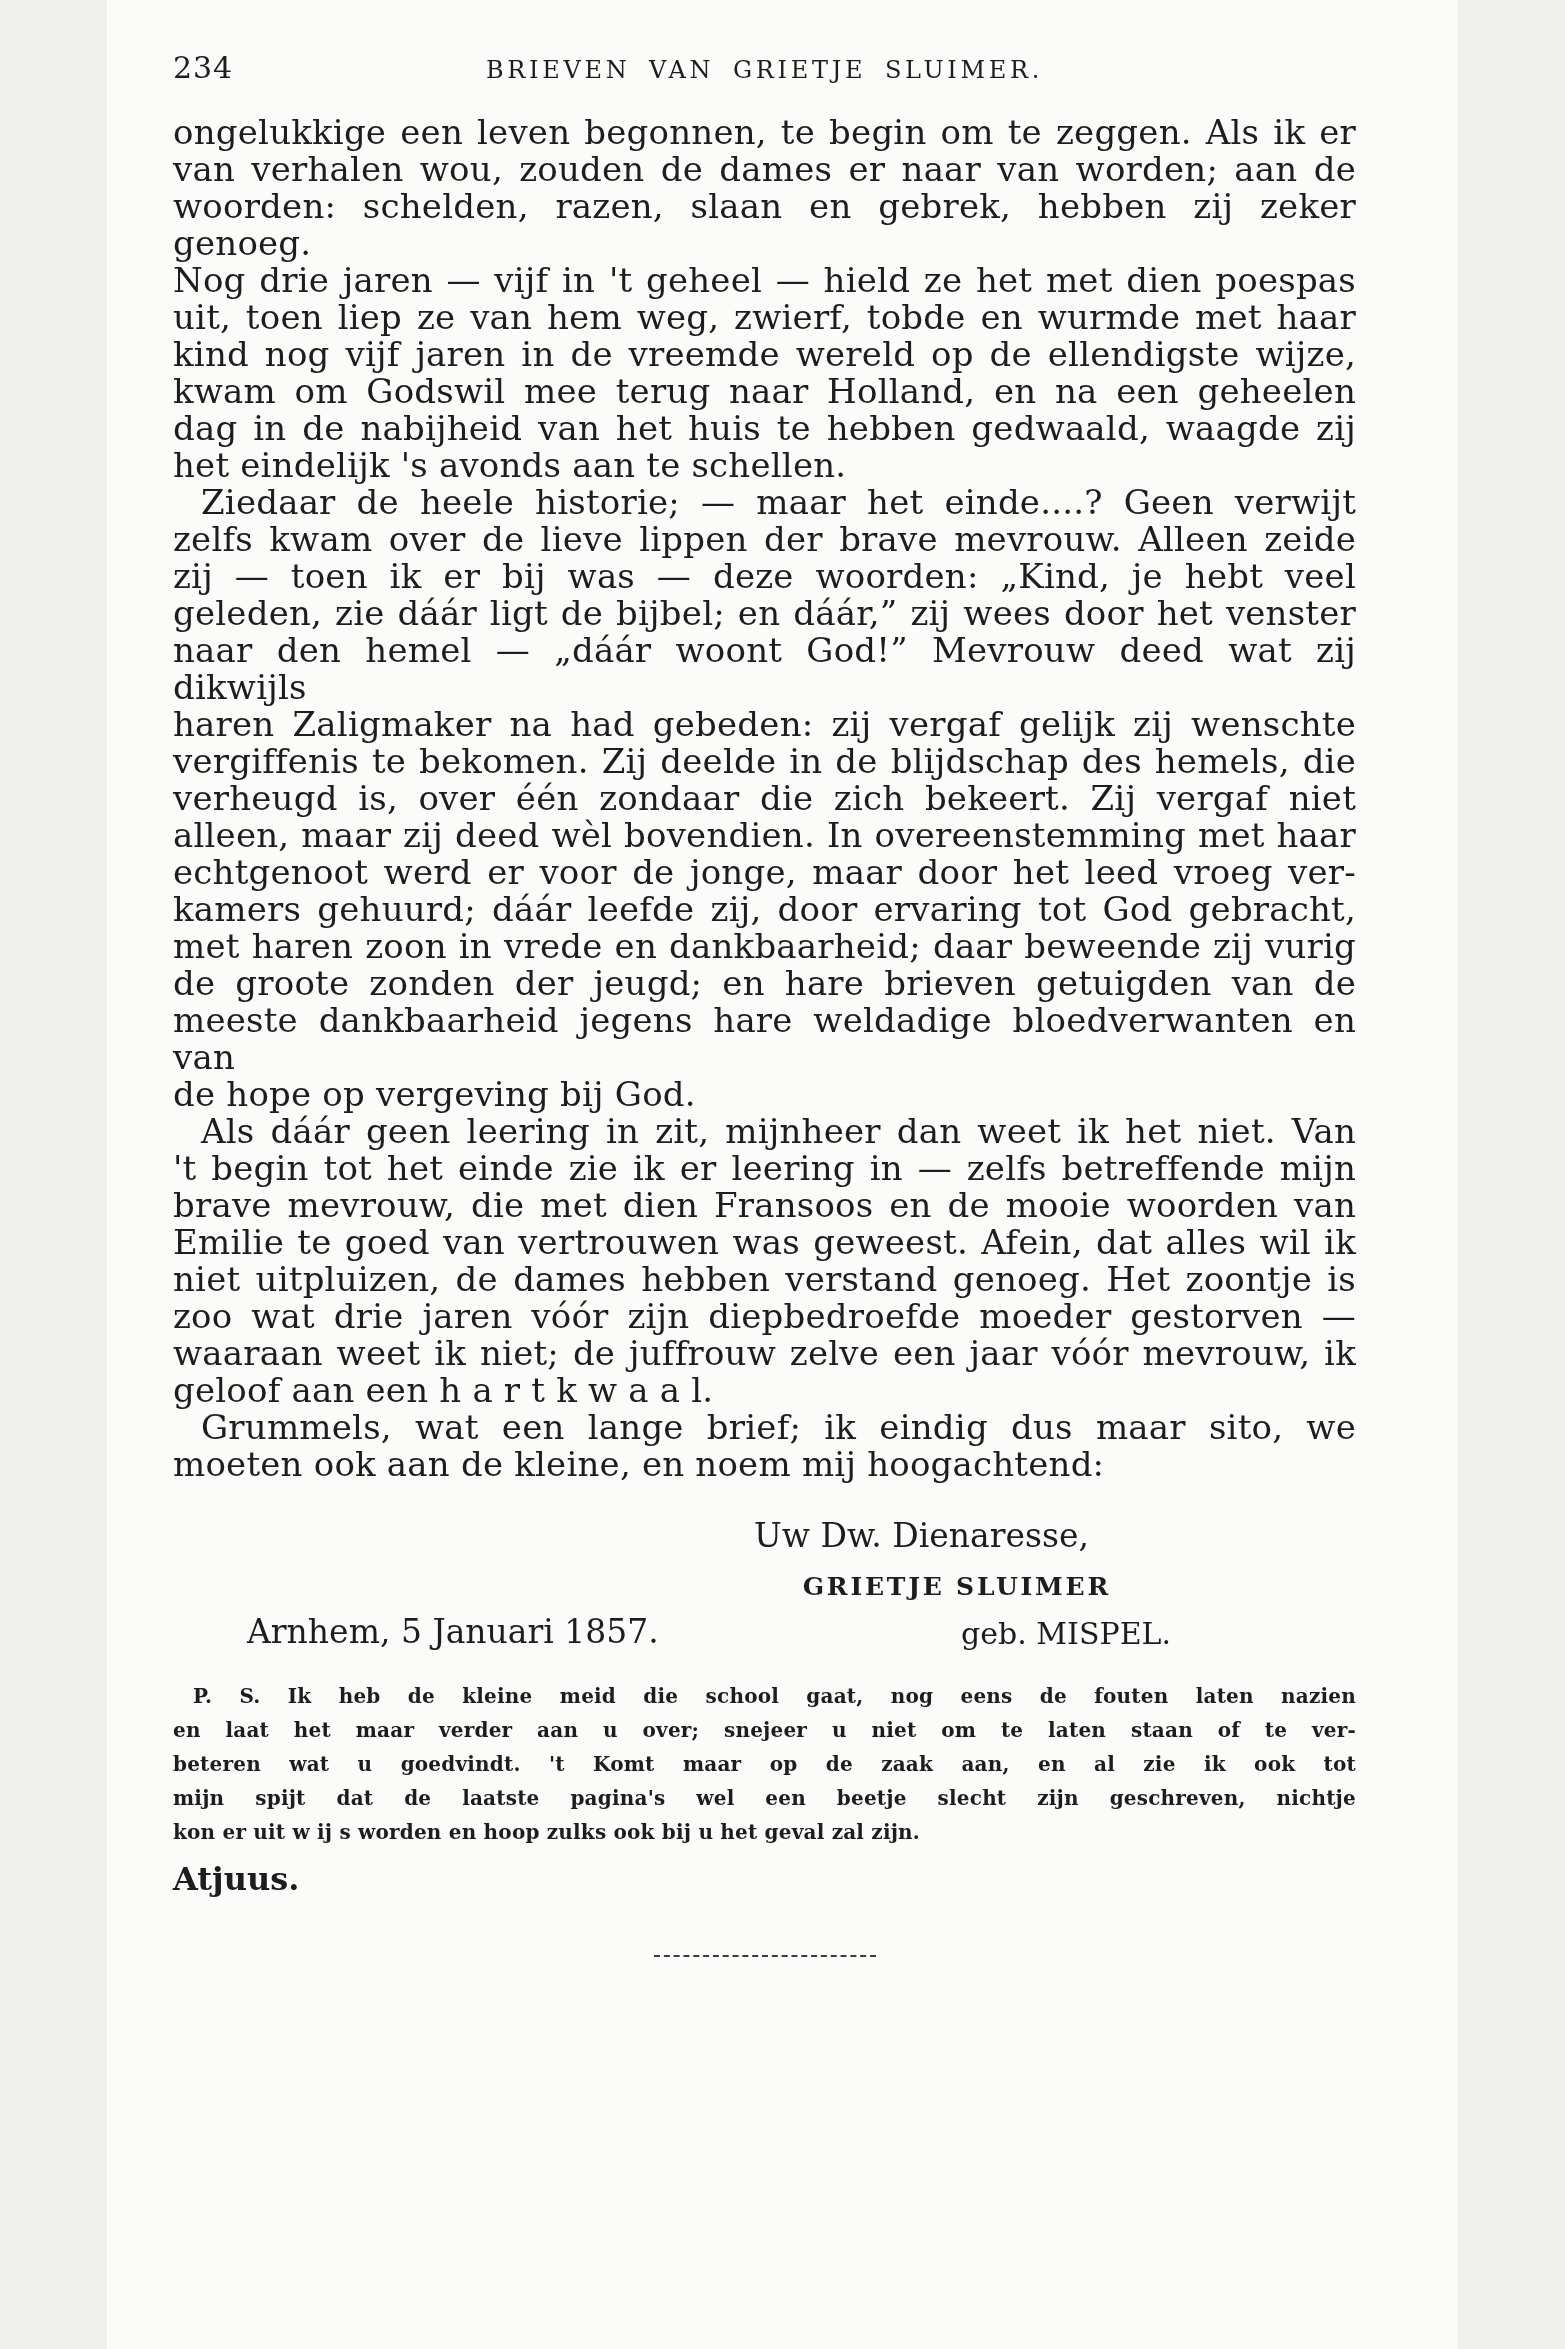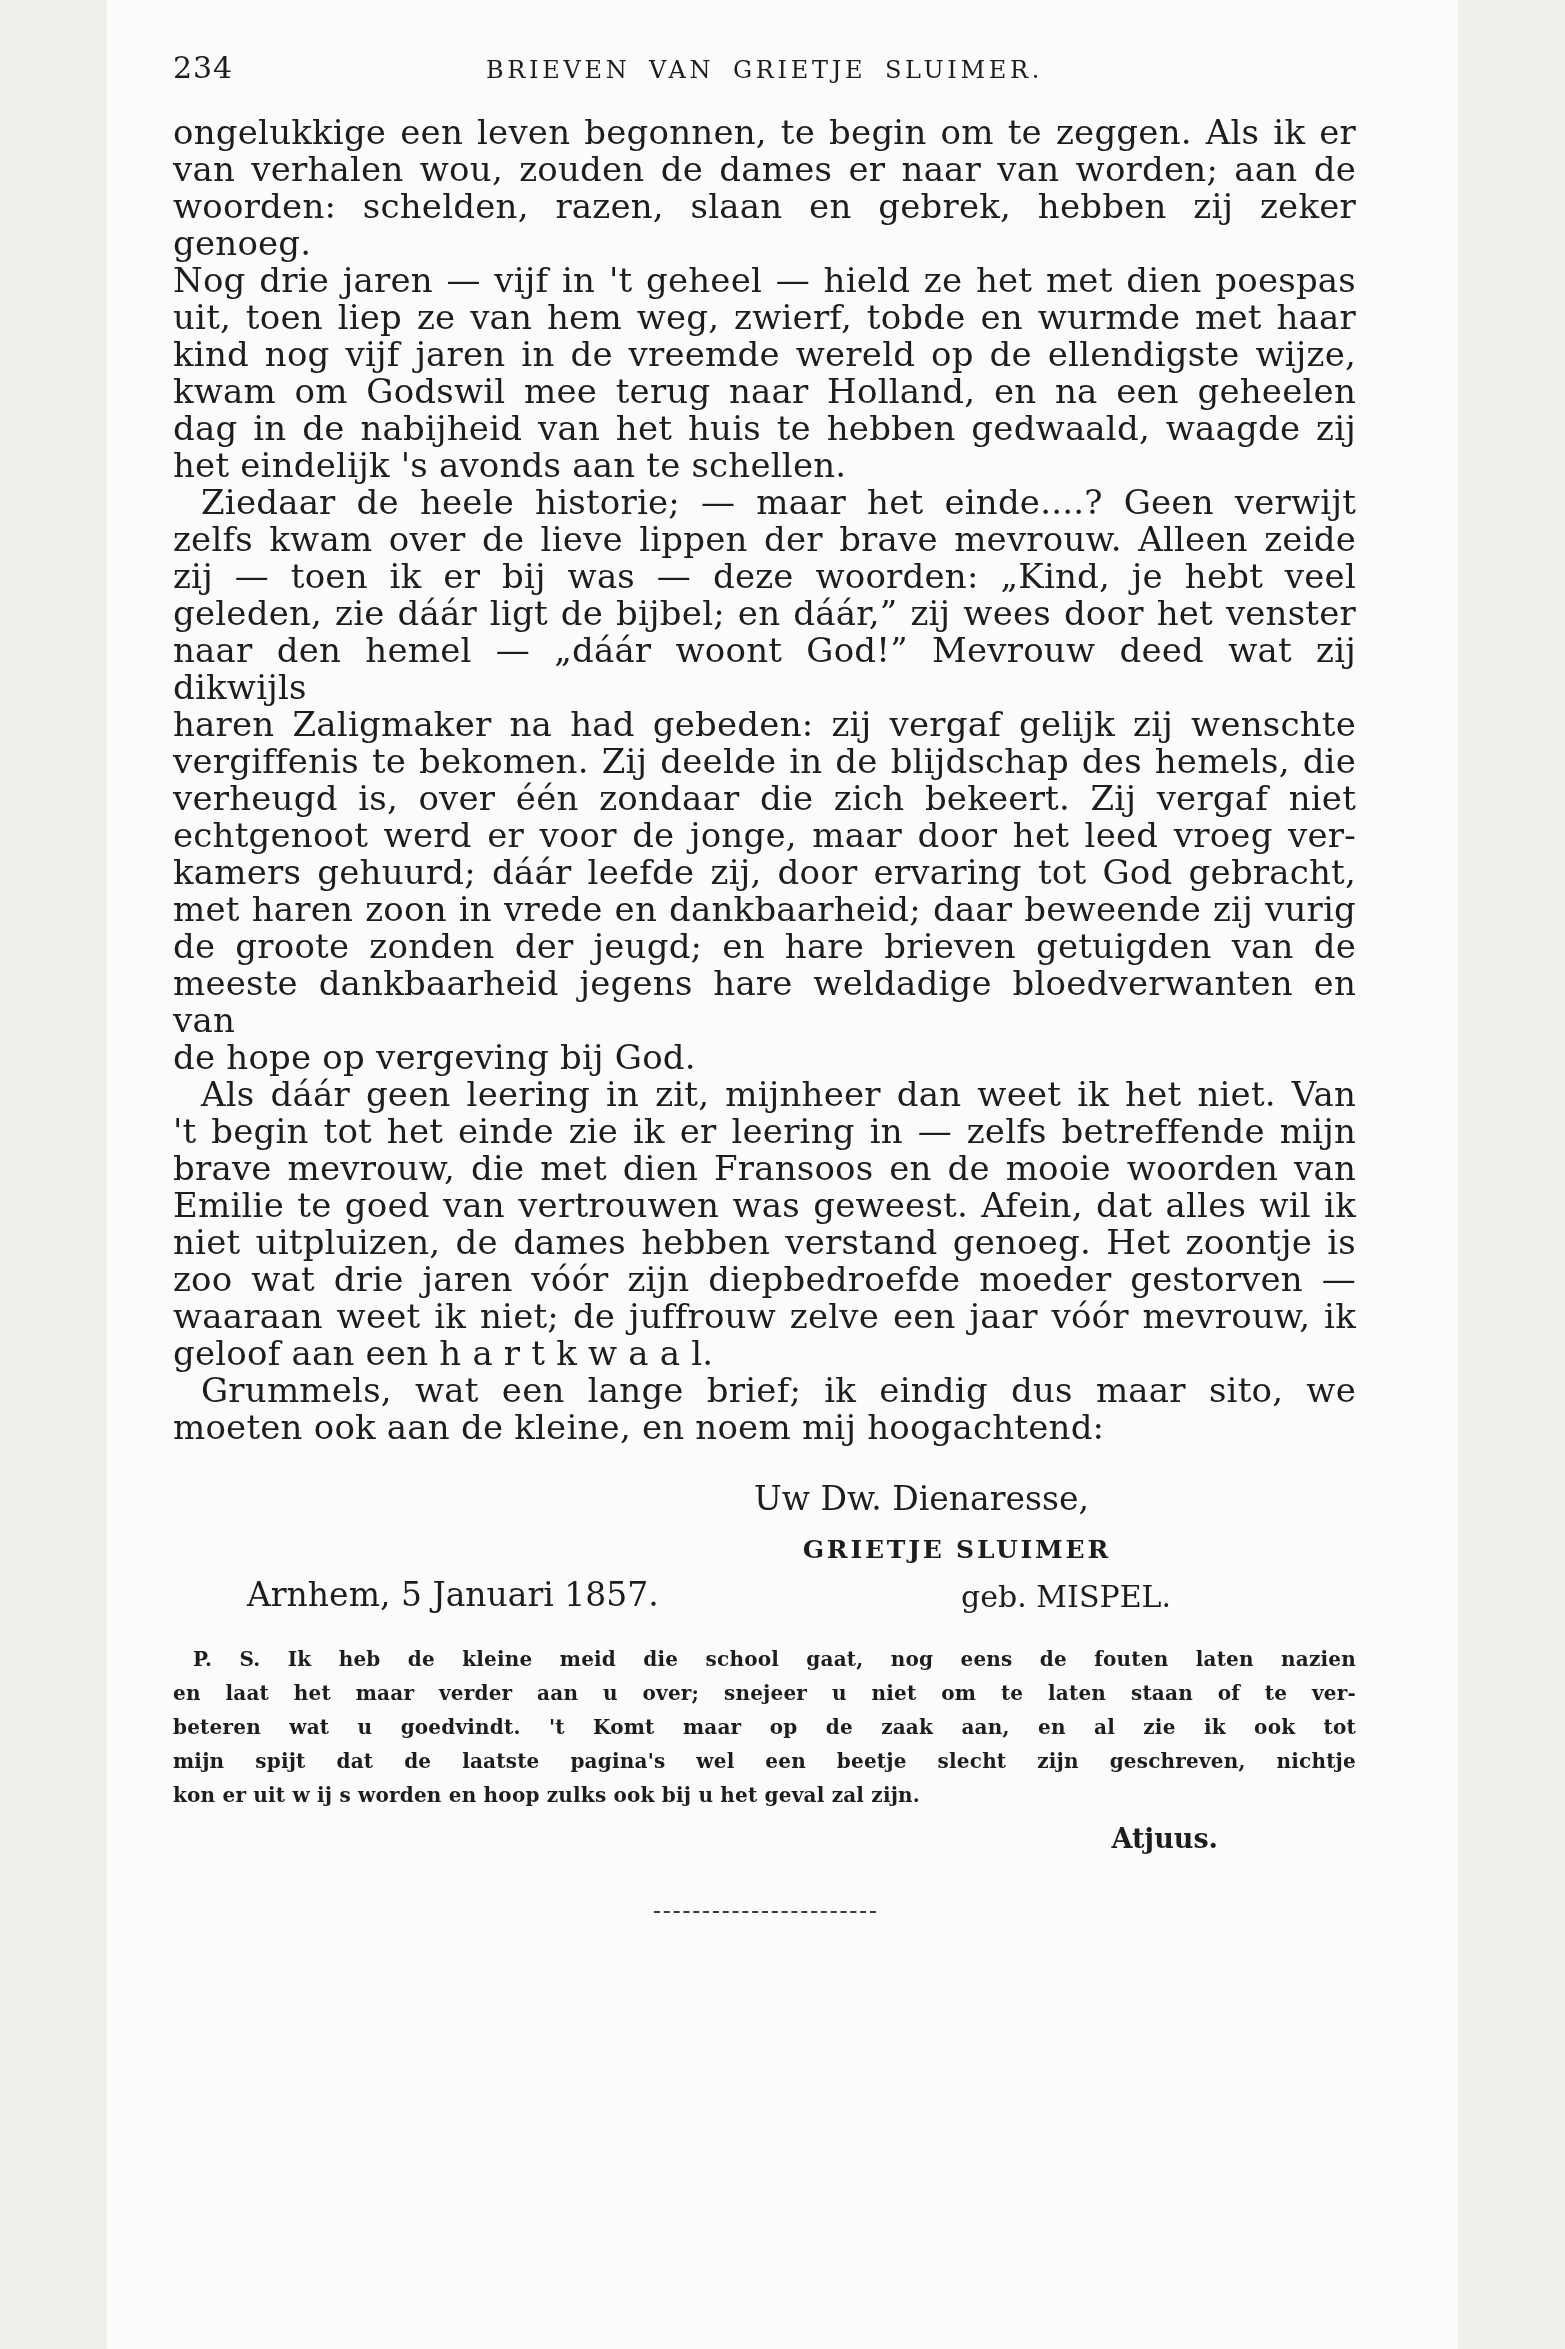--- a/index.html
+++ b/index.html
@@ -41,22 +41,22 @@
   .dateline {
     margin-top: 11px; display: flex; justify-content: space-between;
     align-items: flex-end;
   }
   .dateline .place { padding-left: 74px; }
   .dateline .born { padding-right: 185px; font-size: 30px; }
 
   .postscript { margin-top: 28px; font-size: 20px; line-height: 34px; font-weight: bold; }
   .postscript .para.indent .line:first-child { text-indent: 20px; }
   .signoff {
-    margin-top: 11px; text-align: right; padding-right: 138px;
-    font-size: 27px; font-weight: bold;
+    margin-top: 11px; text-align: left; padding-right: 138px;
+    font-size: 32px; font-weight: bold;
   }
 
   .end-rule {
     width: 222px; margin: 57px auto 0 auto;
     border-top: 2.8px dashed #3c3c3c; height: 0;
   }
 </style>
 </head>
 <body>
 
@@ -81,20 +81,21 @@
       </div>
       <div class="para indent">
         <div class="line">Ziedaar de heele historie; — maar het einde....? Geen verwijt</div>
         <div class="line">zelfs kwam over de lieve lippen der brave mevrouw. Alleen zeide</div>
         <div class="line">zij — toen ik er bij was — deze woorden: „Kind, je hebt veel</div>
         <div class="line">geleden, zie dáár ligt de bijbel; en dáár,” zij wees door het venster</div>
         <div class="line">naar den hemel — „dáár woont God!” Mevrouw deed wat zij dikwijls</div>
         <div class="line">haren Zaligmaker na had gebeden: zij vergaf gelijk zij wenschte</div>
         <div class="line">vergiffenis te bekomen. Zij deelde in de blijdschap des hemels, die</div>
         <div class="line">verheugd is, over één zondaar die zich bekeert. Zij vergaf niet</div>
+        <div class="line">alleen, maar zij deed wèl bovendien. In overeenstemming met haar</div>
         <div class="line">echtgenoot werd er voor de jonge, maar door het leed vroeg ver-</div>
         <div class="line">kamers gehuurd; dáár leefde zij, door ervaring tot God gebracht,</div>
         <div class="line">met haren zoon in vrede en dankbaarheid; daar beweende zij vurig</div>
         <div class="line">de groote zonden der jeugd; en hare brieven getuigden van de</div>
         <div class="line">meeste dankbaarheid jegens hare weldadige bloedverwanten en van</div>
         <div class="line last">de hope op vergeving bij God.</div>
       </div>
       <div class="para indent">
         <div class="line">Als dáár geen leering in zit, mijnheer dan weet ik het niet. Van</div>
         <div class="line">'t begin tot het einde zie ik er leering in — zelfs betreffende mijn</div>

